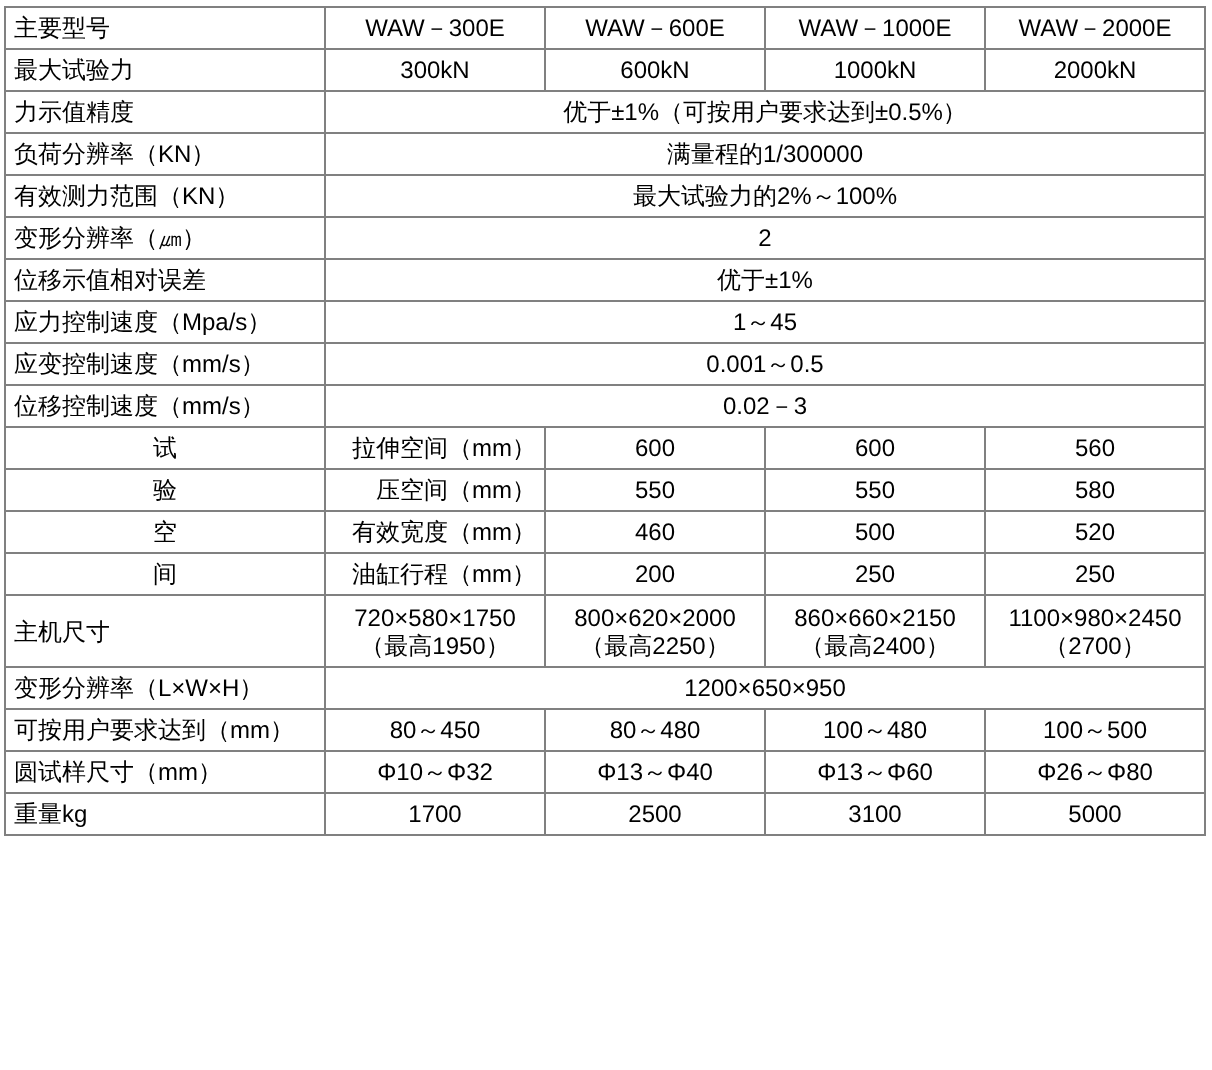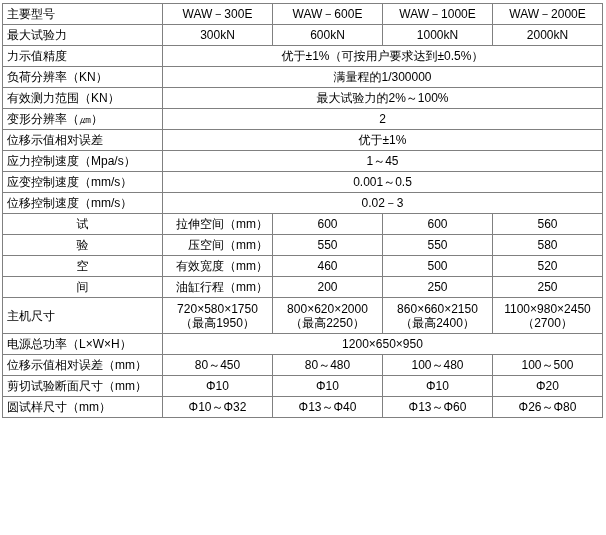--- a/index.html
+++ b/index.html
@@ -182,46 +182,46 @@
 
       <tr class="tall">
         <td class="lbl">主机尺寸</td>
         <td class="two-line small-txt">720×580×1750<br>（最高1950）</td>
         <td class="two-line small-txt">800×620×2000<br>（最高2250）</td>
         <td class="two-line small-txt">860×660×2150<br>（最高2400）</td>
         <td class="two-line small-txt">1100×980×2450<br>（2700）</td>
       </tr>
 
       <tr class="row-h">
-        <td class="lbl">电源总功率（L×W×H）</td>
+        <td class="lbl">变形分辨率（L×W×H）</td>
         <td class="ctr" colspan="4">1200×650×950</td>
       </tr>
 
       <tr class="row-h">
-        <td class="lbl">位移示值相对误差（mm）</td>
+        <td class="lbl">可按用户要求达到（mm）</td>
         <td class="lft">80～450</td>
         <td class="lft">80～480</td>
         <td class="lft">100～480</td>
         <td class="lft">100～500</td>
       </tr>
 
-      <tr class="row-h">
-        <td class="lbl">剪切试验断面尺寸（mm）</td>
-        <td class="lft">Φ10</td>
-        <td class="lft">Φ10</td>
-        <td class="ctr">Φ10</td>
-        <td class="ctr">Φ20</td>
-      </tr>
 
       <tr class="row-h">
         <td class="lbl">圆试样尺寸（mm）</td>
         <td class="lft">Φ10～Φ32</td>
         <td class="lft">Φ13～Φ40</td>
         <td class="lft">Φ13～Φ60</td>
         <td class="lft">Φ26～Φ80</td>
       </tr>
 
 
 
+      <tr class="row-h">
+        <td class="lbl">重量kg</td>
+        <td class="ctr">1700</td>
+        <td class="ctr">2500</td>
+        <td class="ctr">3100</td>
+        <td class="ctr">5000</td>
+      </tr>
 
     </tbody>
   </table>
 </div>
 
 </body></html>

